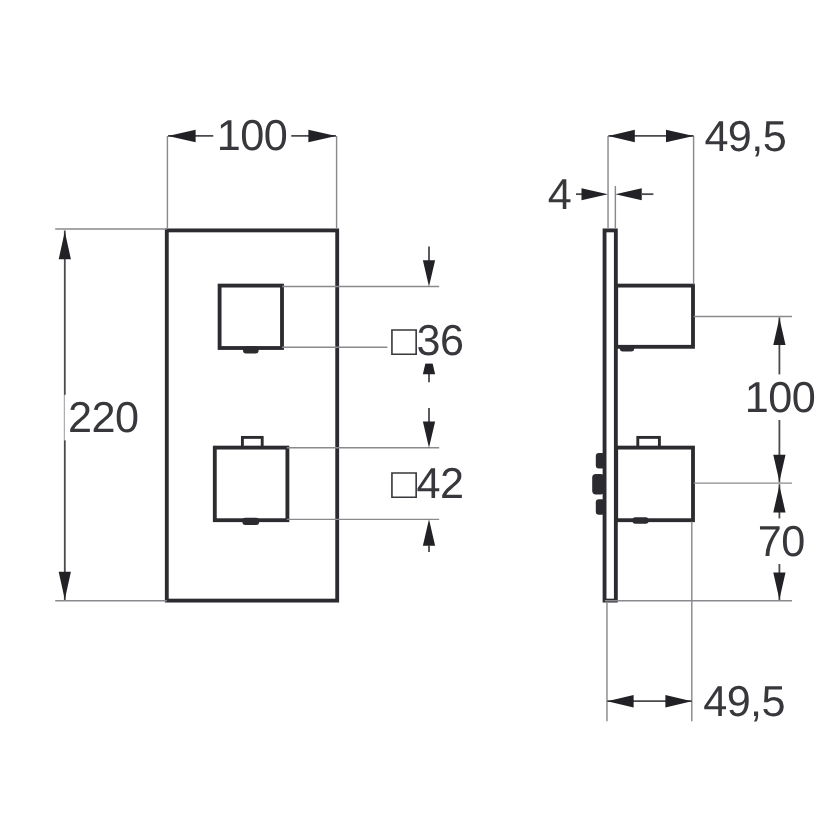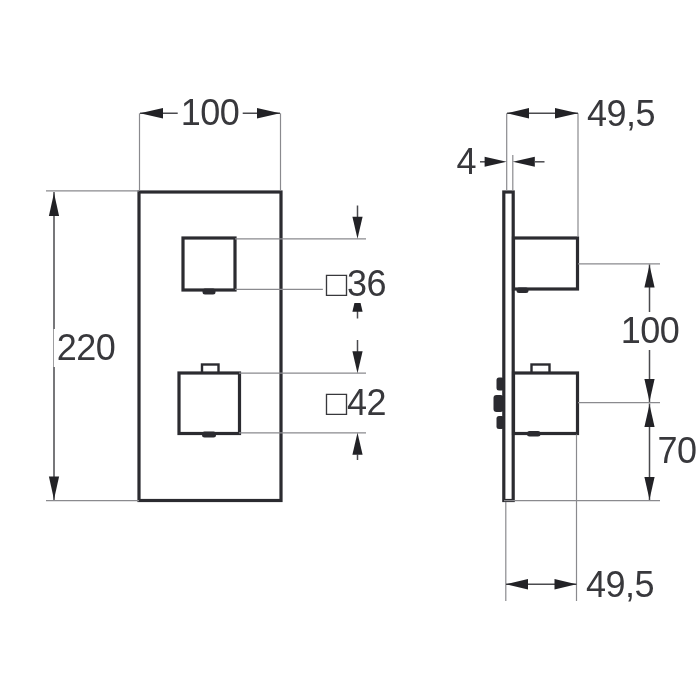--- a/index.html
+++ b/index.html
@@ -14,21 +14,21 @@
   .arrow{fill:#222226;stroke:none;}
   .dim-label{position:absolute;font-size:36px;line-height:1;letter-spacing:-0.5px;
              color:#38383c;background:#fff;padding:1px 3px;white-space:nowrap;}
   #lbl-front-width{left:210px;top:113px;transform:translate(-50%,-50%);}
   #lbl-front-height{left:54px;top:348px;transform:translate(-50%,-50%);margin-left:32px;}
   #lbl-upper-knob{left:356px;top:264px;transform:translate(-50%,-50%);margin-top:20px;}
   #lbl-lower-knob{left:356px;top:403px;transform:translate(-50%,-50%);}
   #lbl-depth-top{left:584px;top:114px;transform:translate(0,-50%);}
   #lbl-plate-thickness{left:479px;top:162px;transform:translate(-100%,-50%);}
   #lbl-knob-spacing{left:650px;top:331px;transform:translate(-50%,-50%);}
-  #lbl-bottom-offset{left:651px;top:451px;transform:translate(-50%,-50%);margin-left:26px;}
+  #lbl-bottom-offset{left:651px;top:451px;transform:translate(-50%,-50%);}
   #lbl-depth-bottom{left:583px;top:585px;transform:translate(0,-50%);}
 </style>
 </head>
 <body>
 
 <div id="stage">
 
   <svg id="drawing-svg" width="700" height="700" viewBox="0 0 700 700">
 
     <g>

